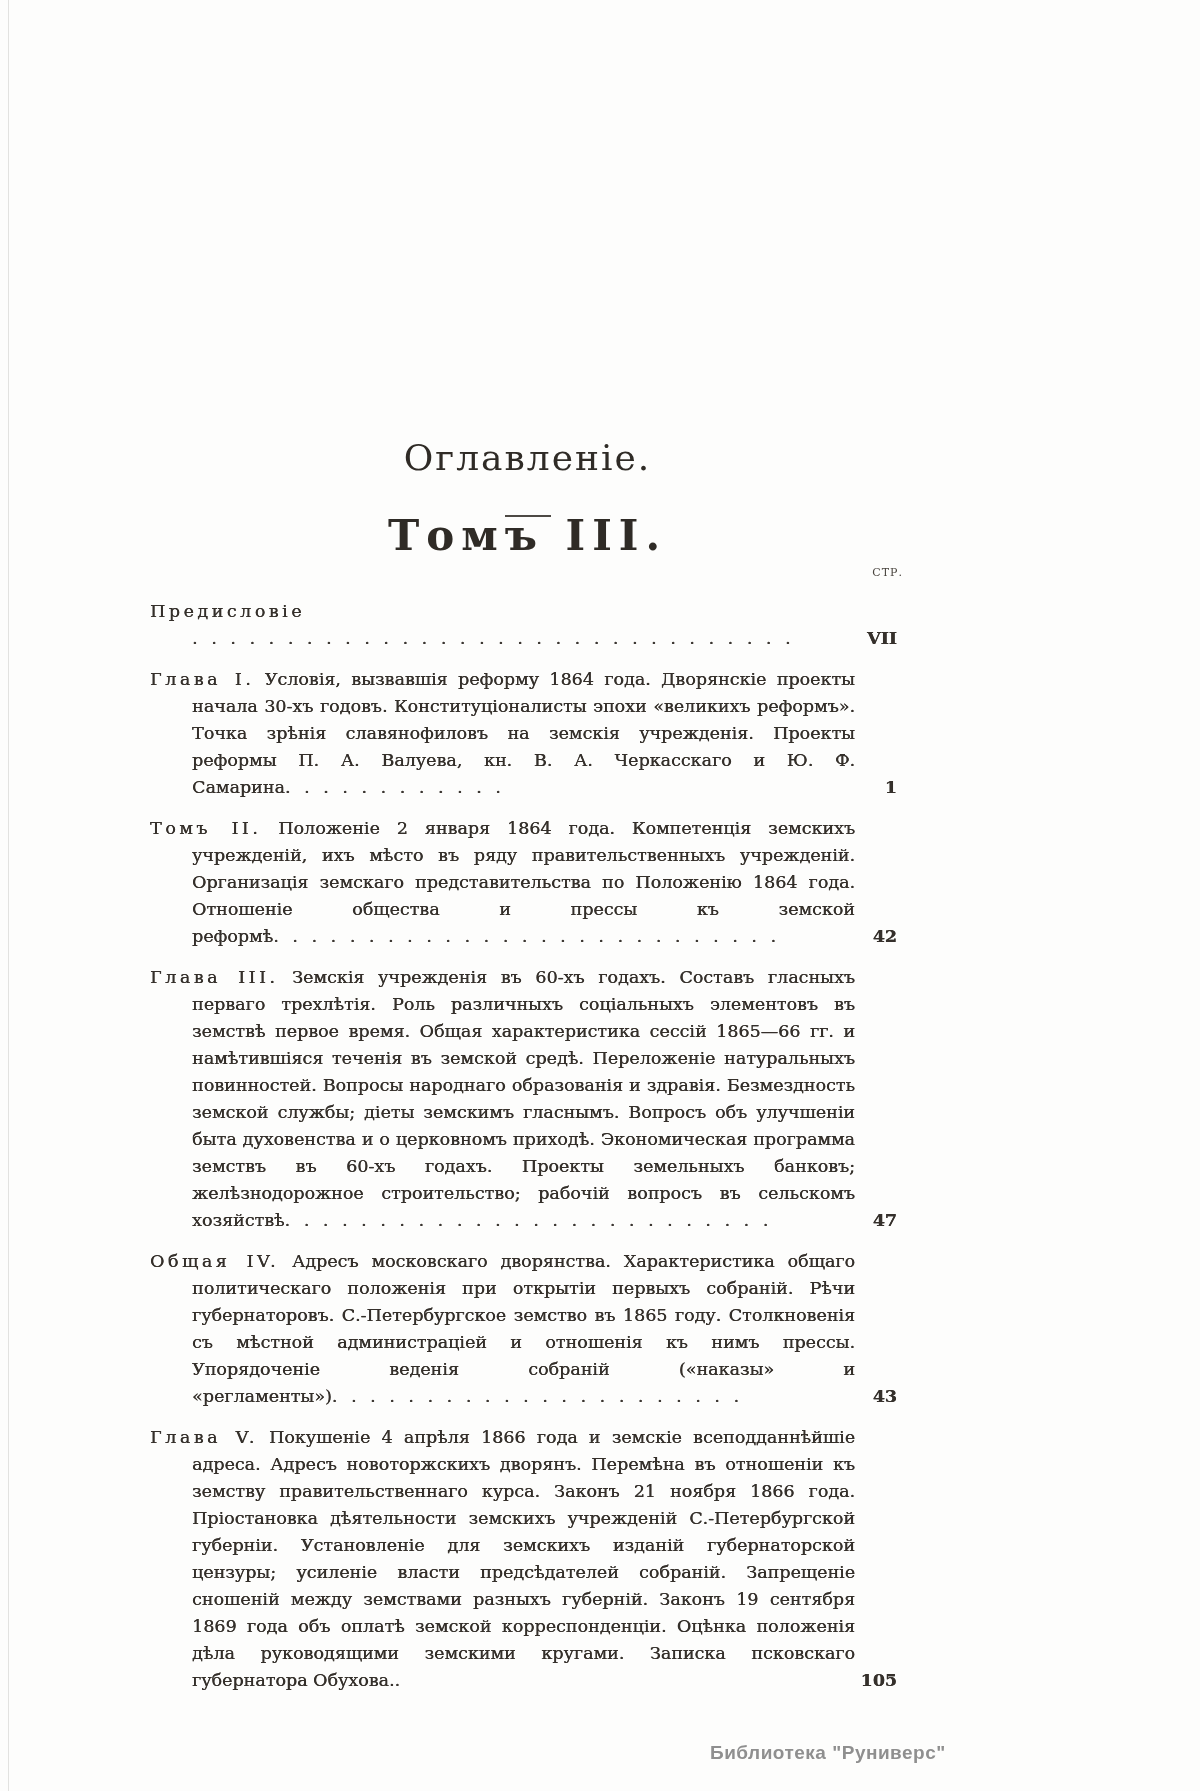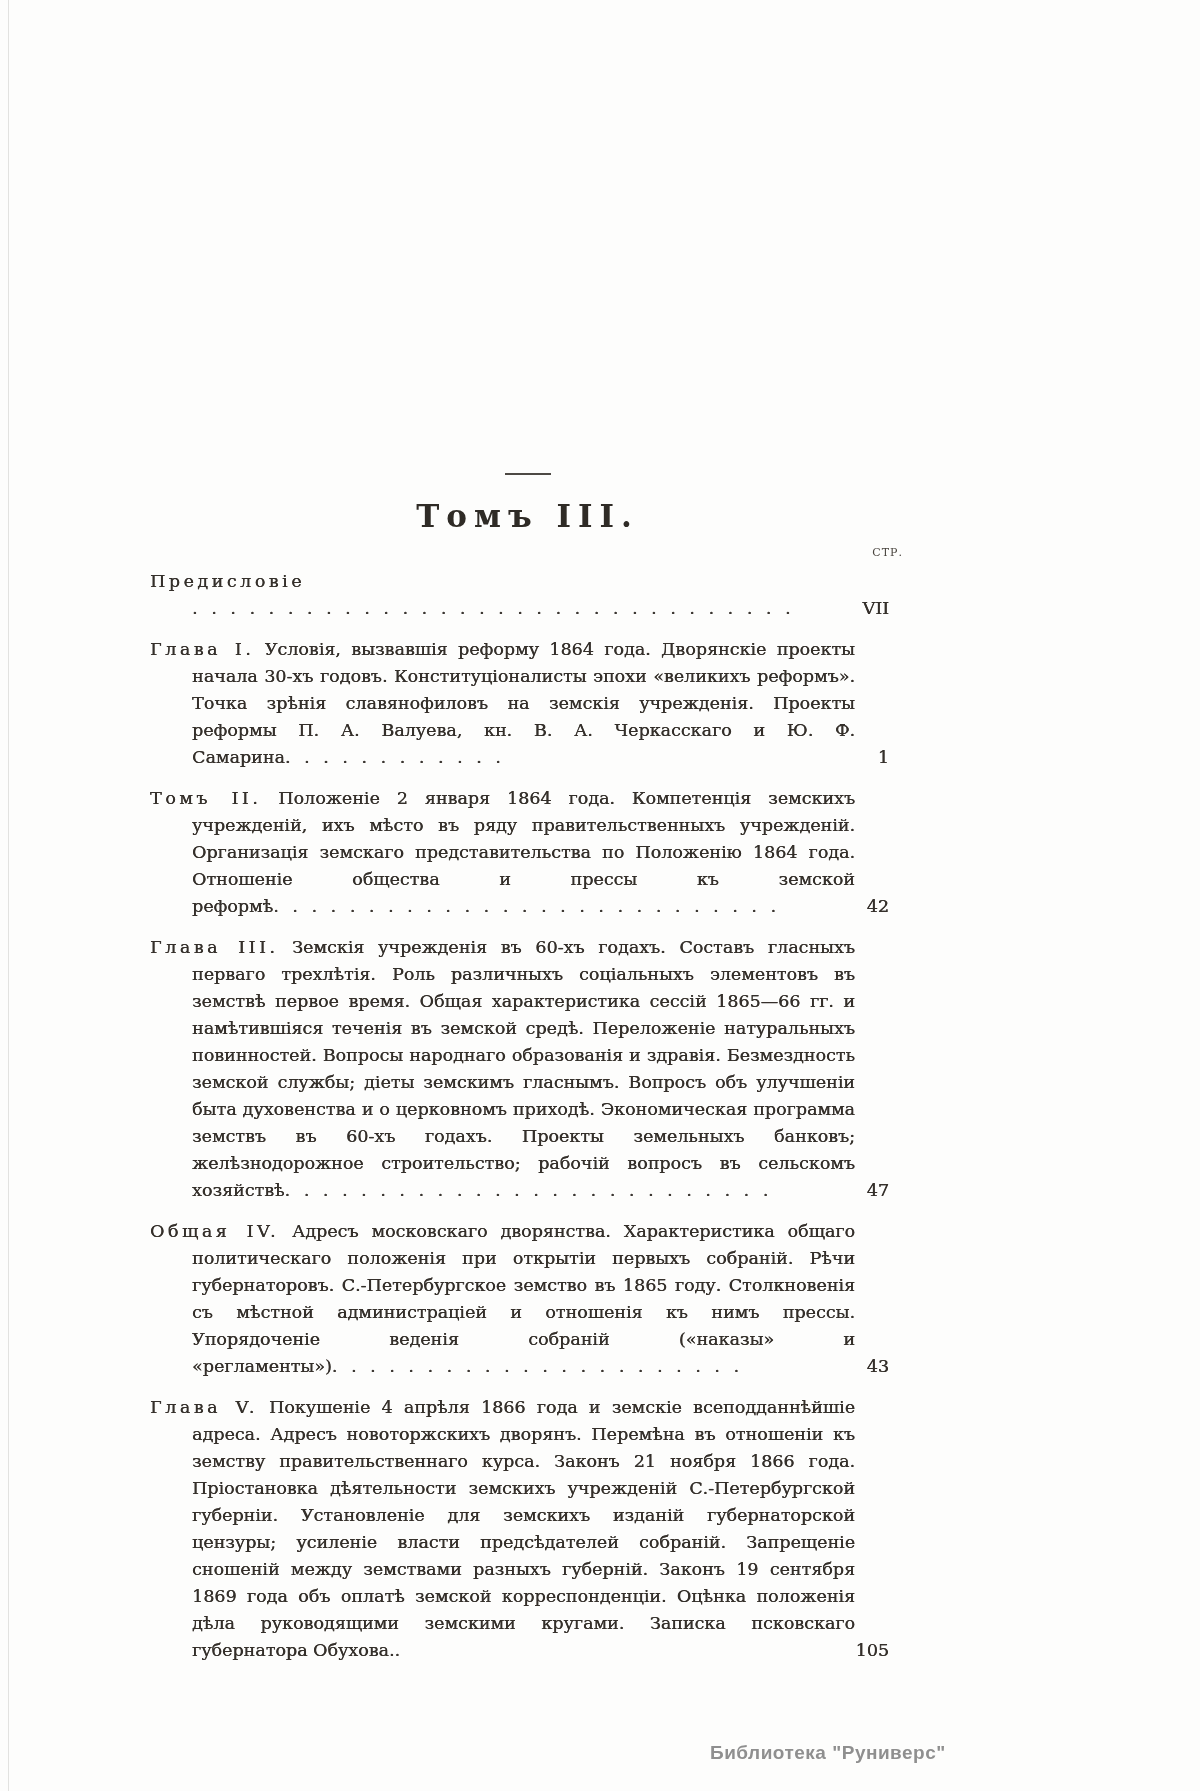--- a/index.html
+++ b/index.html
@@ -38,39 +38,38 @@
     letter-spacing: 2px;
     color: #2f2b26;
   }
   .divider {
     width: 46px;
     height: 2px;
     background: #4d4944;
     margin: 36px auto 0 auto;
   }
   .volume-title {
-    margin-top: 22px;
     text-align: center;
-    font-size: 31px;
+    font-size: 42px;
     line-height: 38px;
     font-weight: bold;
     letter-spacing: 7px;
     color: #2f2b26;
   }
   .page-col-label {
     margin-top: 11px;
     text-align: right;
     font-size: 11px;
     line-height: 14px;
     letter-spacing: 1px;
     color: #4a453f;
     padding-right: 2px;
   }
   .toc-list {
-    margin-top: 8px;
+    margin-top: 18px;
   }
   .entry {
     position: relative;
     padding-right: 50px;
     margin-bottom: 14px;
     font-size: 17.5px;
     line-height: 27px;
     overflow: hidden;
     text-shadow: 0.3px 0 0 currentColor;
   }
@@ -83,46 +82,48 @@
   .chapter {
     letter-spacing: 3.5px;
   }
   .leader {
     letter-spacing: 4px;
     white-space: nowrap;
     color: #3b3631;
   }
   .pagenum {
     position: absolute;
-    right: 16px;
+    right: 8px;
     bottom: 0;
     line-height: 27px;
     background: #fdfdfc;
     padding-left: 8px;
     text-shadow: 0.3px 0 0 currentColor;
+    font-weight: bold;
   }
   .watermark {
     position: absolute;
     left: 710px;
     top: 1742px;
     font-family: "Liberation Sans", sans-serif;
     font-size: 19px;
     font-weight: bold;
     color: #8f8f8f;
     letter-spacing: 0.5px;
     text-shadow: none;
   }
 </style>
 </head>
 <body>
 
 <div class="page">
   <div class="scan-edge"></div>
 
   <div class="content">
+    <div class="toc-title">Оглавленіе.</div>
     <div class="divider"></div>
     <div class="volume-title">Томъ III.</div>
     <div class="page-col-label">СТР.</div>
 
     <div class="toc-list">
 
       <div class="entry">
         <p><span class="chapter">Предисловіе</span>
           <span></span><span class="leader">. . . . . . . . . . . . . . . . . . . . . . . . . . . . . . . .</span></p>
         <span class="pagenum">VII</span>

